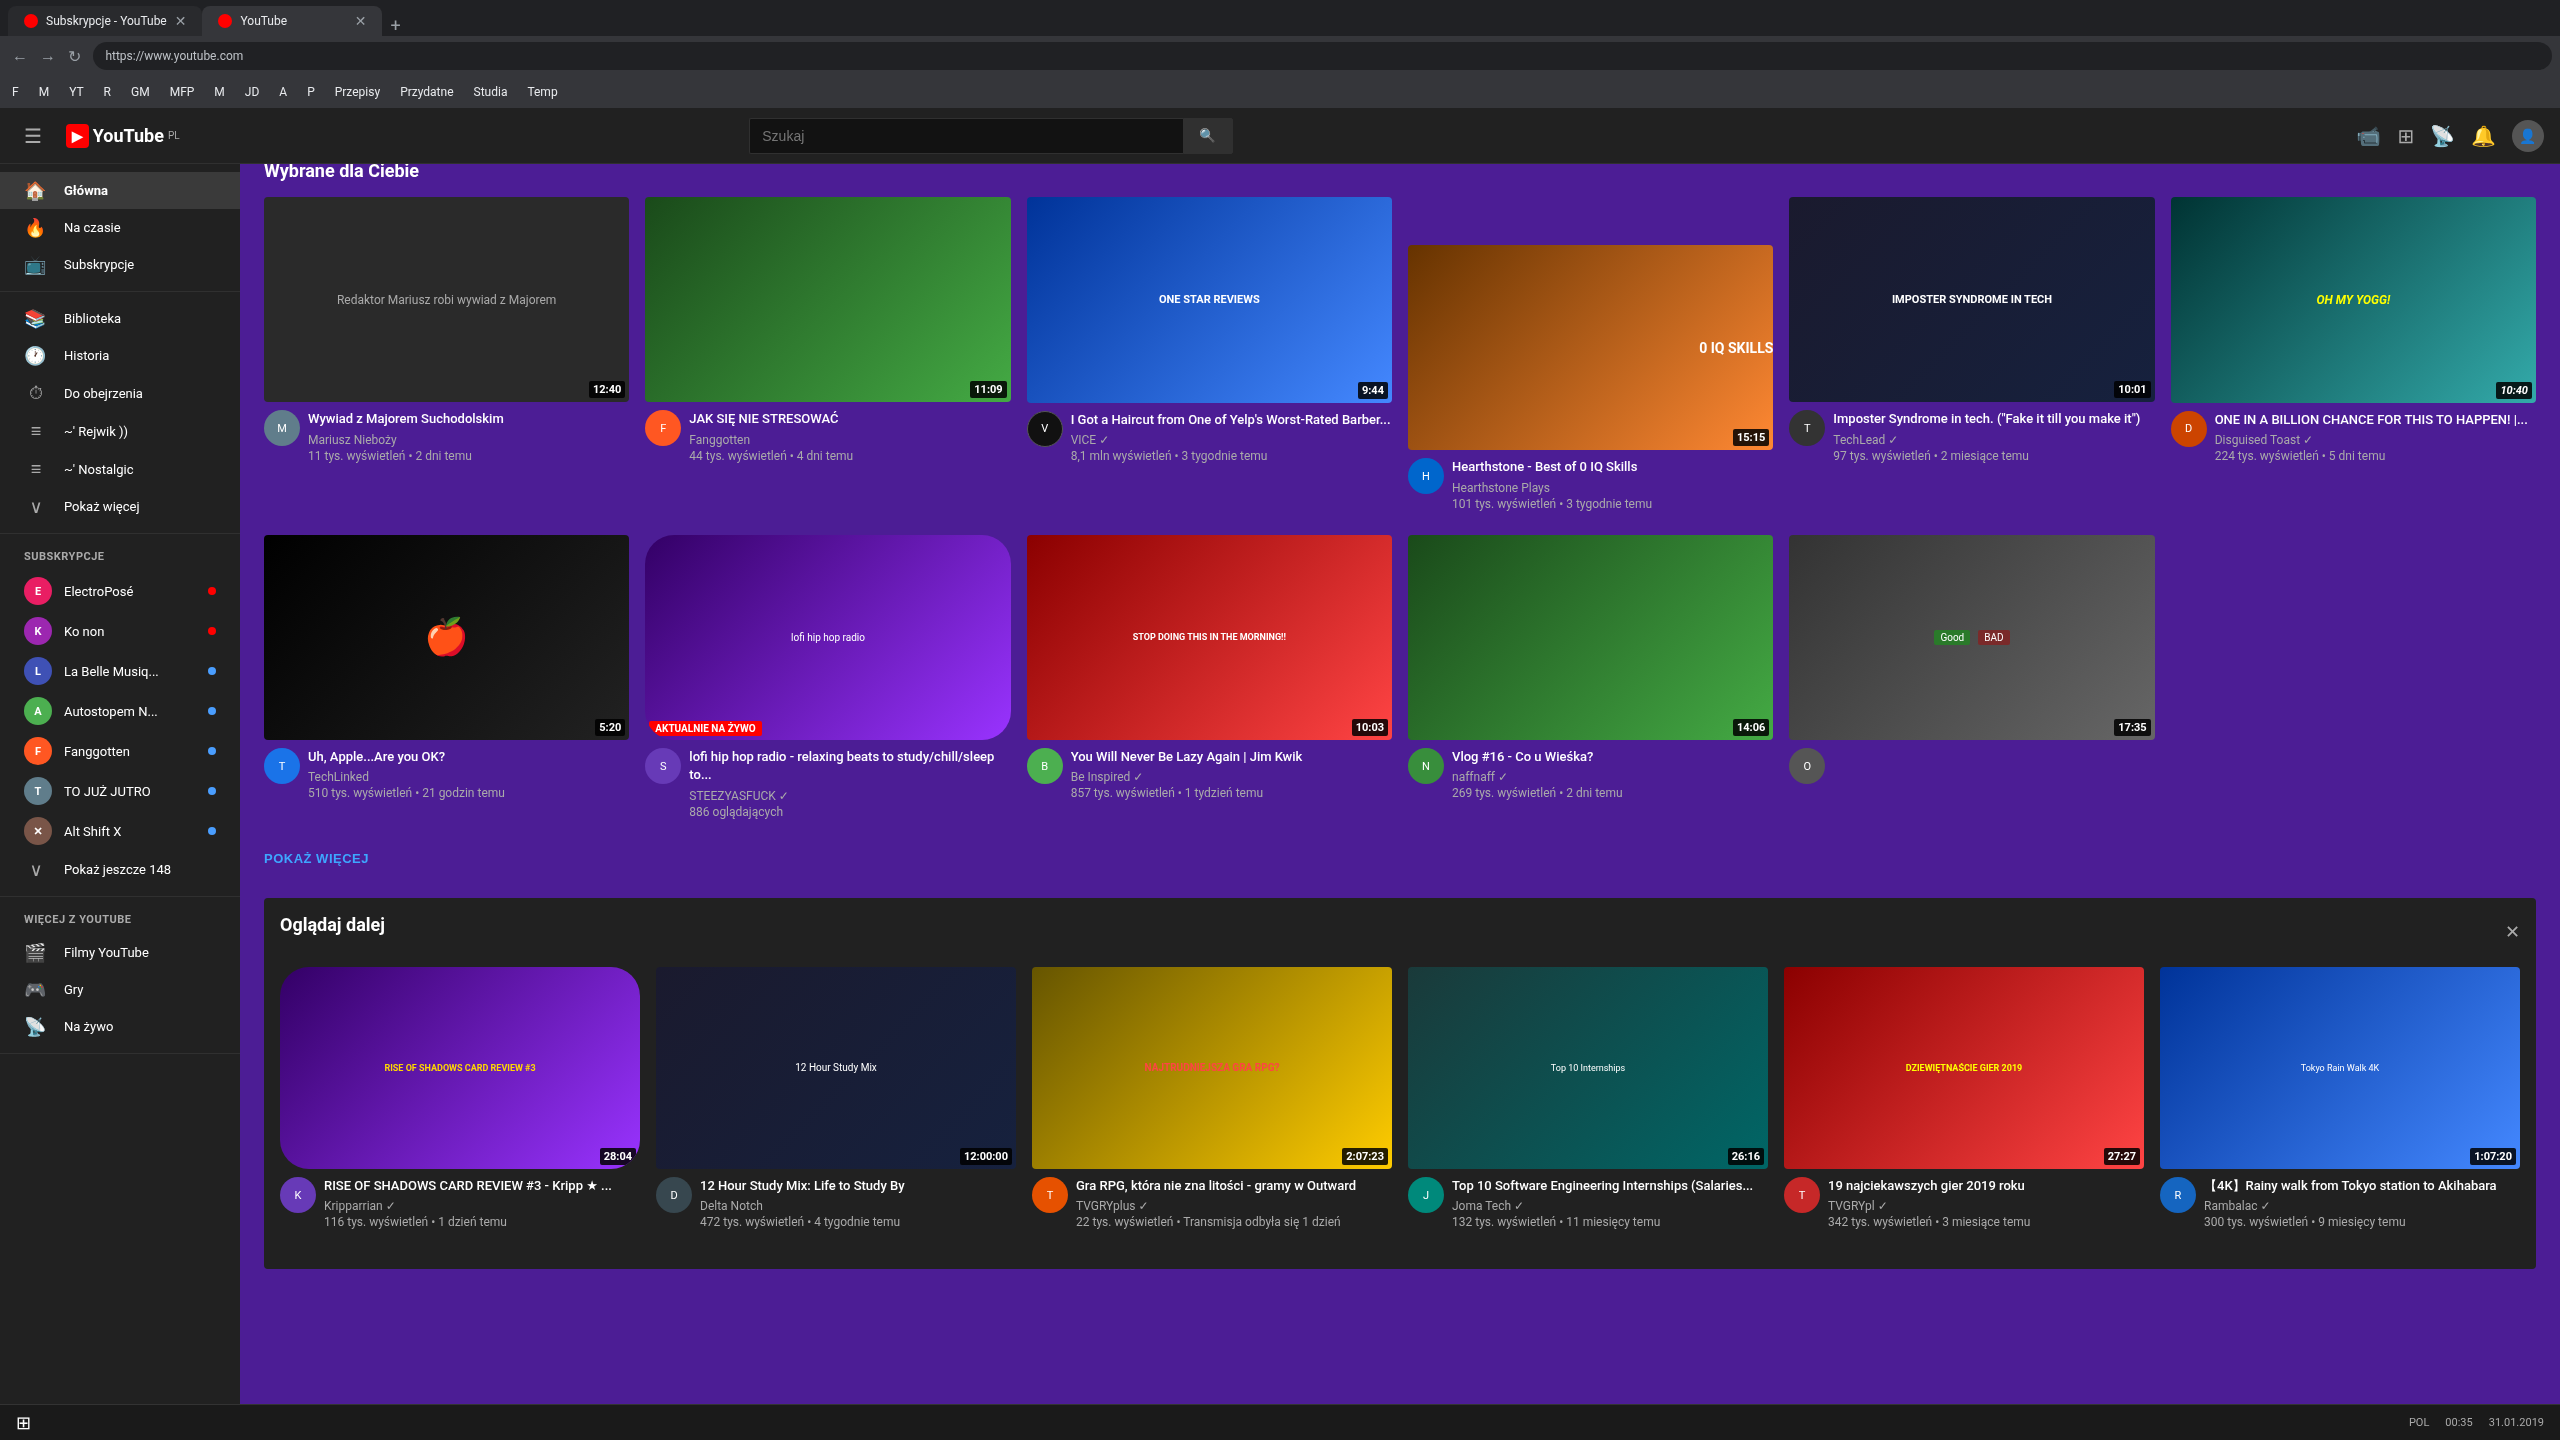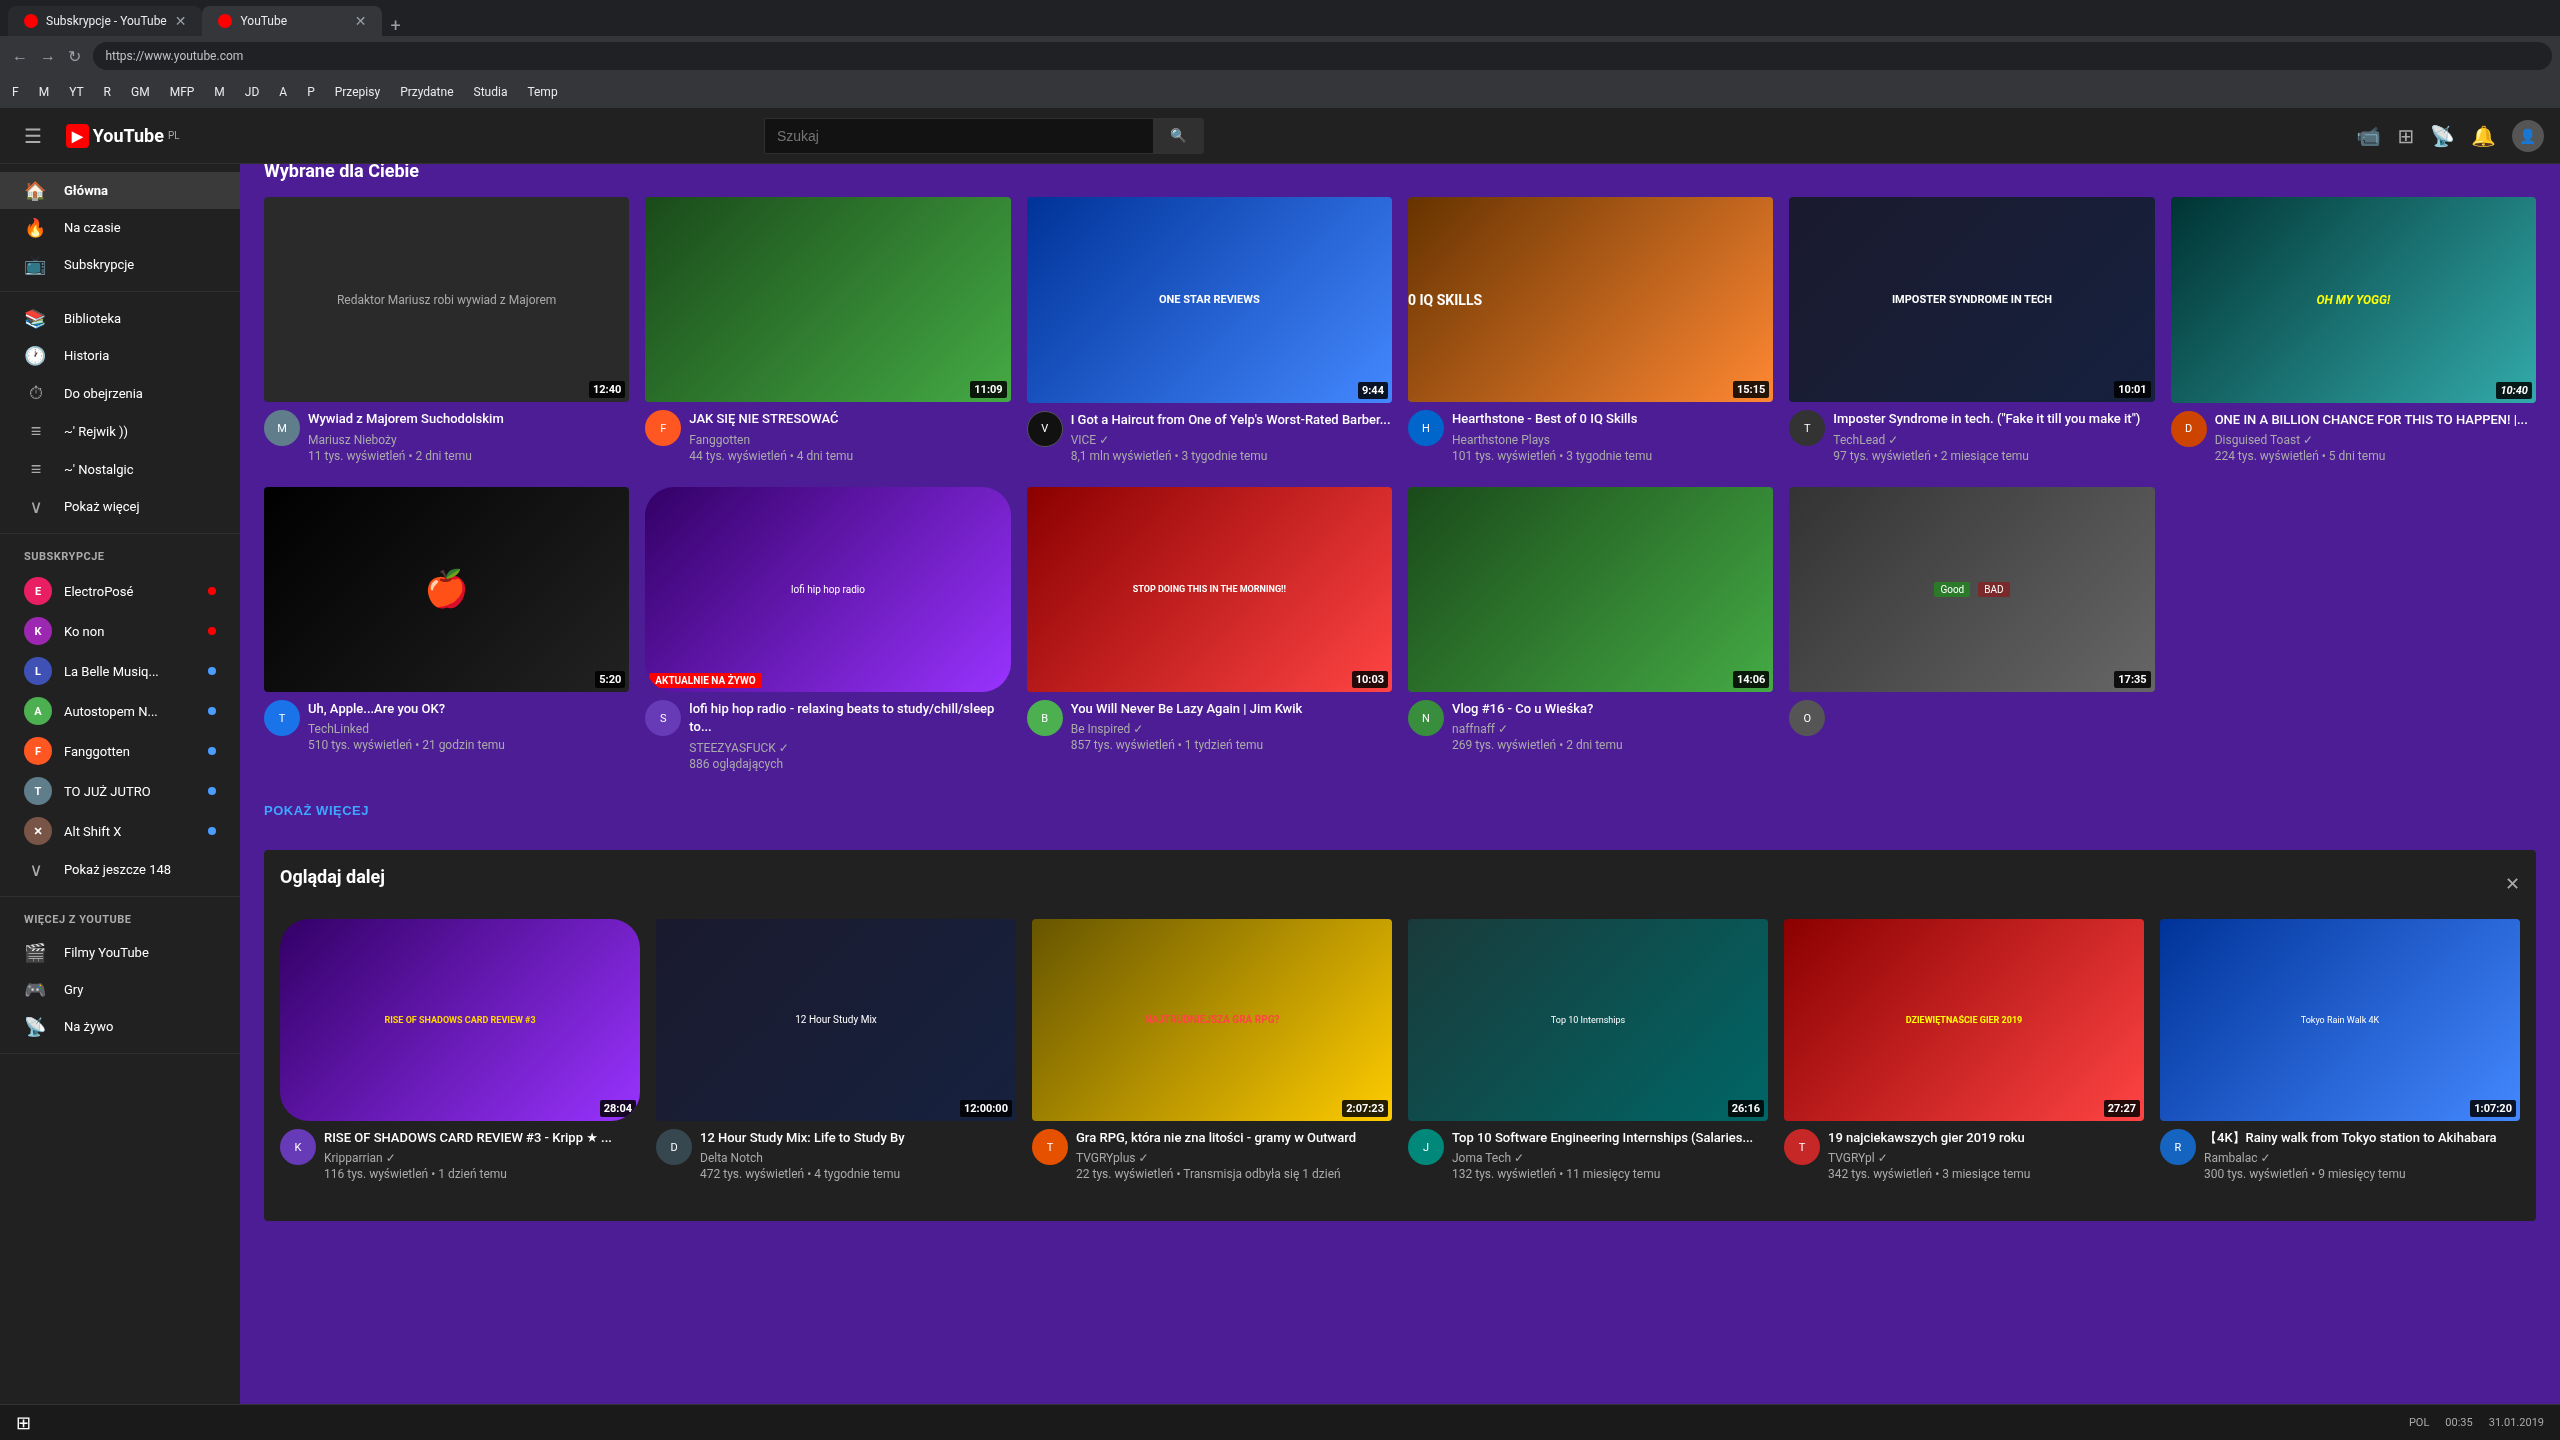--- a/index.html
+++ b/index.html
@@ -28,21 +28,21 @@
     
     .yt-app { display: flex; height: calc(100vh - 108px); overflow: hidden; }
 
     
     .yt-topbar { position: fixed; top: 108px; left: 0; right: 0; z-index: 100; background: #212121; height: 56px; display: flex; align-items: center; padding: 0 16px; gap: 16px; border-bottom: 1px solid #303030; }
     .menu-icon { font-size: 20px; cursor: pointer; color: #aaa; padding: 8px; }
     .yt-logo { display: flex; align-items: center; gap: 4px; cursor: pointer; }
     .yt-logo-icon { background: #ff0000; color: white; padding: 4px 6px; border-radius: 4px; font-size: 14px; font-weight: bold; }
     .yt-logo-text { font-size: 18px; font-weight: bold; color: white; }
     .yt-logo-pl { font-size: 10px; color: #aaa; vertical-align: super; }
-    .search-bar { display: flex; align-items: flex-start; margin-left: auto; margin-right: auto; width: 440px; }
+    .search-bar { display: flex; align-items: flex-start; margin-left: auto; margin-right: auto; width: 484px; }
     .search-input { flex: 1; background: #121212; border: 1px solid #303030; border-right: none; border-radius: 2px 0 0 2px; height: 36px; padding: 0 12px; color: #fff; font-size: 14px; }
     .search-btn { background: #303030; border: 1px solid #303030; height: 36px; padding: 0 16px; border-radius: 0 2px 2px 0; cursor: pointer; }
     .topbar-actions { margin-left: auto; display: flex; align-items: center; gap: 16px; }
     .topbar-btn { background: none; border: none; color: #aaa; font-size: 20px; cursor: pointer; }
     .avatar-circle { width: 32px; height: 32px; border-radius: 50%; background: #555; display: flex; align-items: center; justify-content: center; cursor: pointer; }
 
     
     .yt-sidebar { width: 240px; min-width: 240px; background: #212121; overflow-y: auto; padding-top: 56px; height: 100%; padding-bottom: 20px; }
     .sidebar-section { padding: 8px 0; border-bottom: 1px solid #303030; }
     .sidebar-item { display: flex; align-items: center; gap: 16px; padding: 8px 24px; cursor: pointer; border-radius: 0; transition: background 0.1s; font-size: 13px; color: #fff; }
@@ -323,21 +323,21 @@
             <div class="video-channel-avatar" style="background:#111;border:1px solid #555;">V</div>
             <div class="video-meta">
               <div class="video-title">I Got a Haircut from One of Yelp's Worst-Rated Barber...</div>
               <div class="video-channel">VICE ✓</div>
               <div class="video-stats">8,1 mln wyświetleń • 3 tygodnie temu</div>
             </div>
           </div>
         </div>
 
         <div class="video-card">
-          <div class="video-thumb thumb-orange" style="display:flex;align-items:center;justify-content:flex-start;">
+          <div class="video-thumb thumb-orange" style="display:flex;align-items:center;justify-content:flex-end;margin-top:48px;">
             <span style="font-size:14px;color:#fff;font-weight:bold;">0 IQ SKILLS</span>
             <span class="duration-badge">15:15</span>
           </div>
           <div class="video-info">
             <div class="video-channel-avatar" style="background:#0066cc;">H</div>
             <div class="video-meta">
               <div class="video-title">Hearthstone - Best of 0 IQ Skills</div>
               <div class="video-channel">Hearthstone Plays</div>
               <div class="video-stats">101 tys. wyświetleń • 3 tygodnie temu</div>
             </div>

